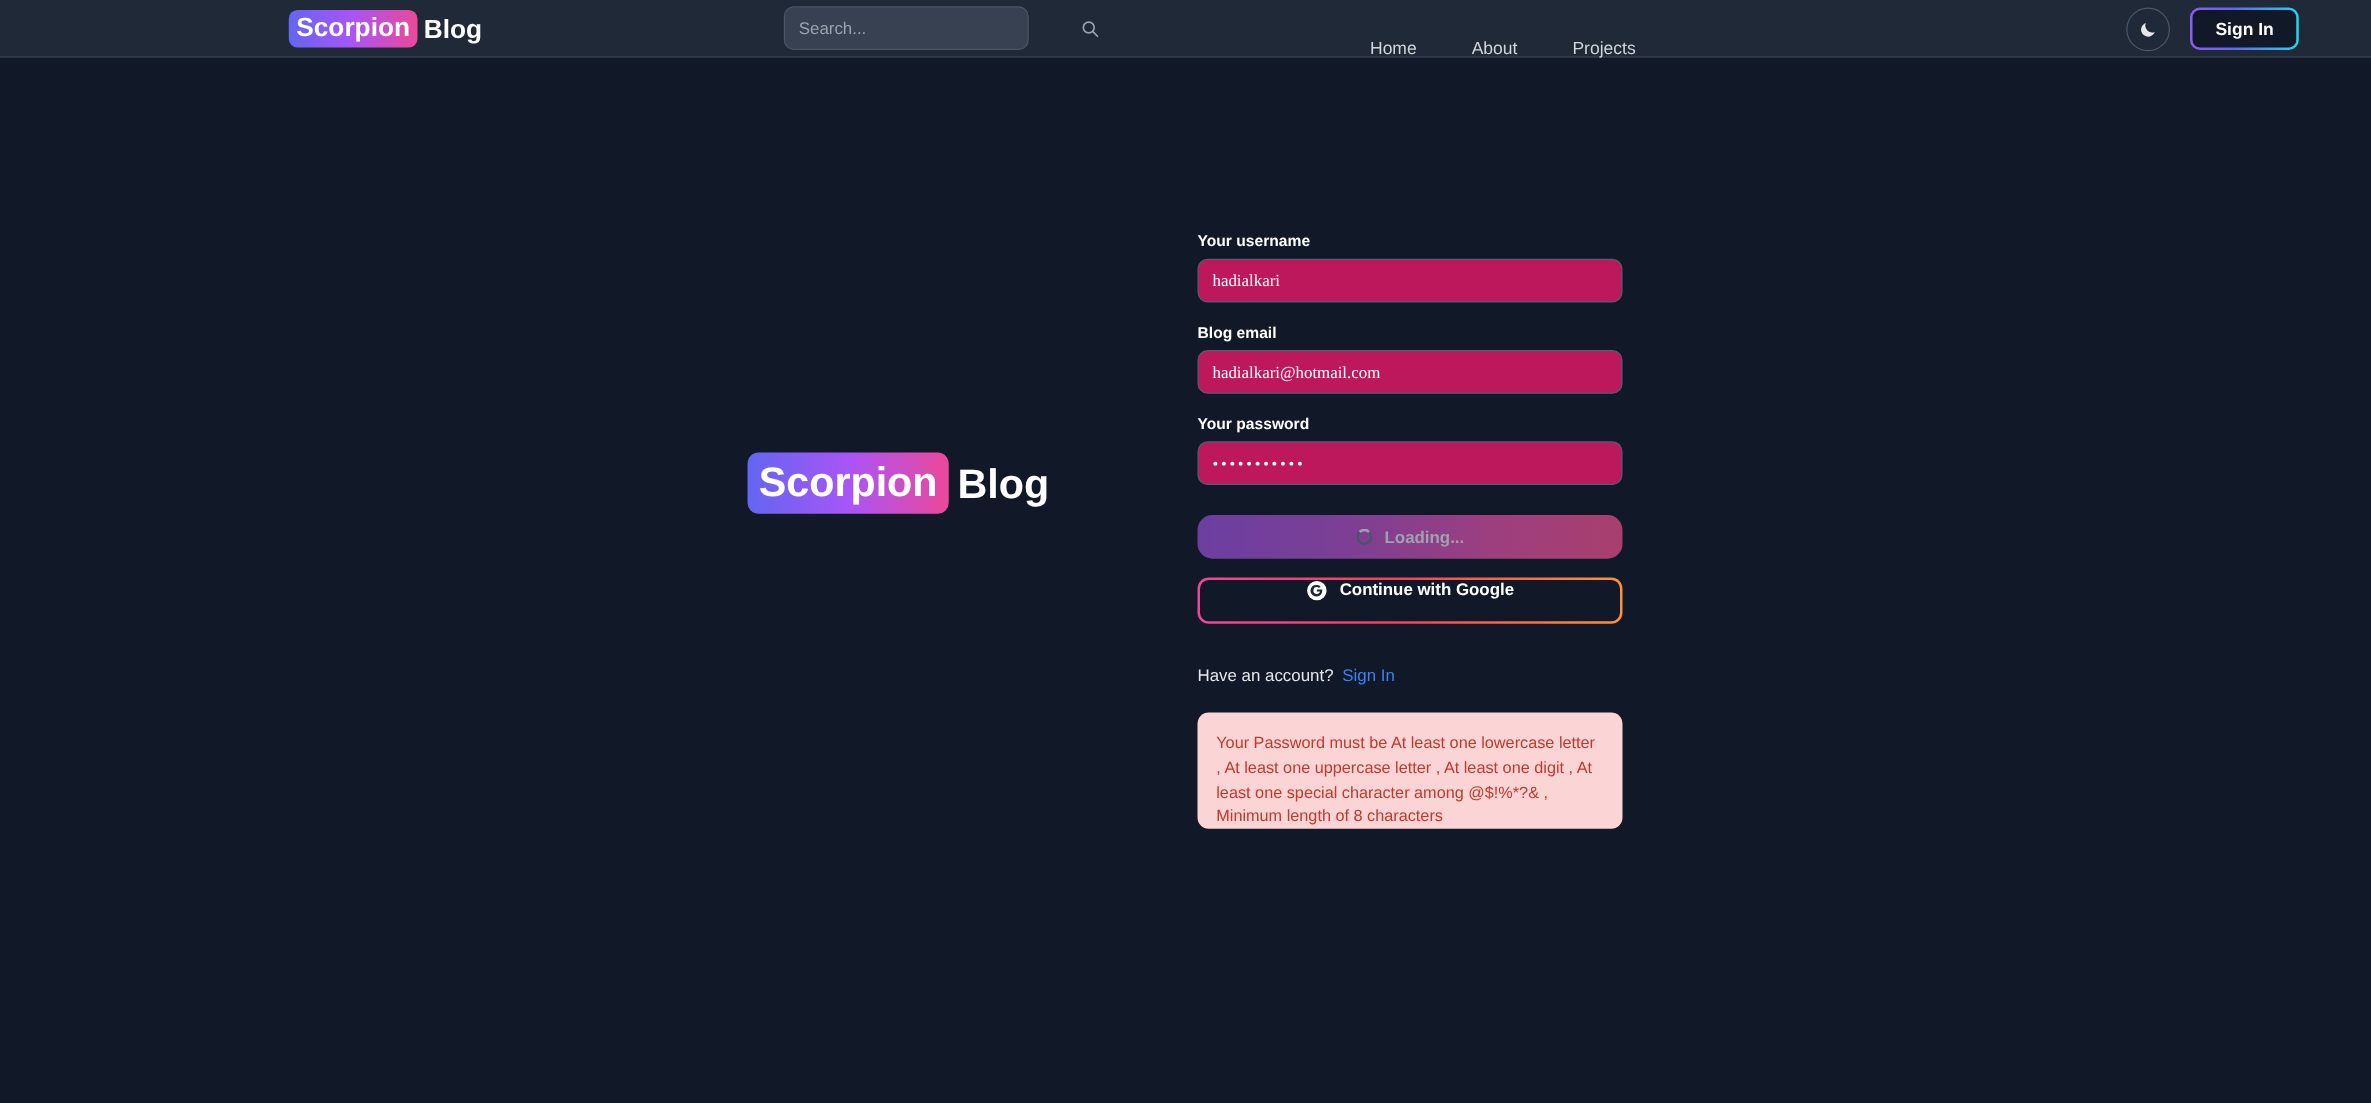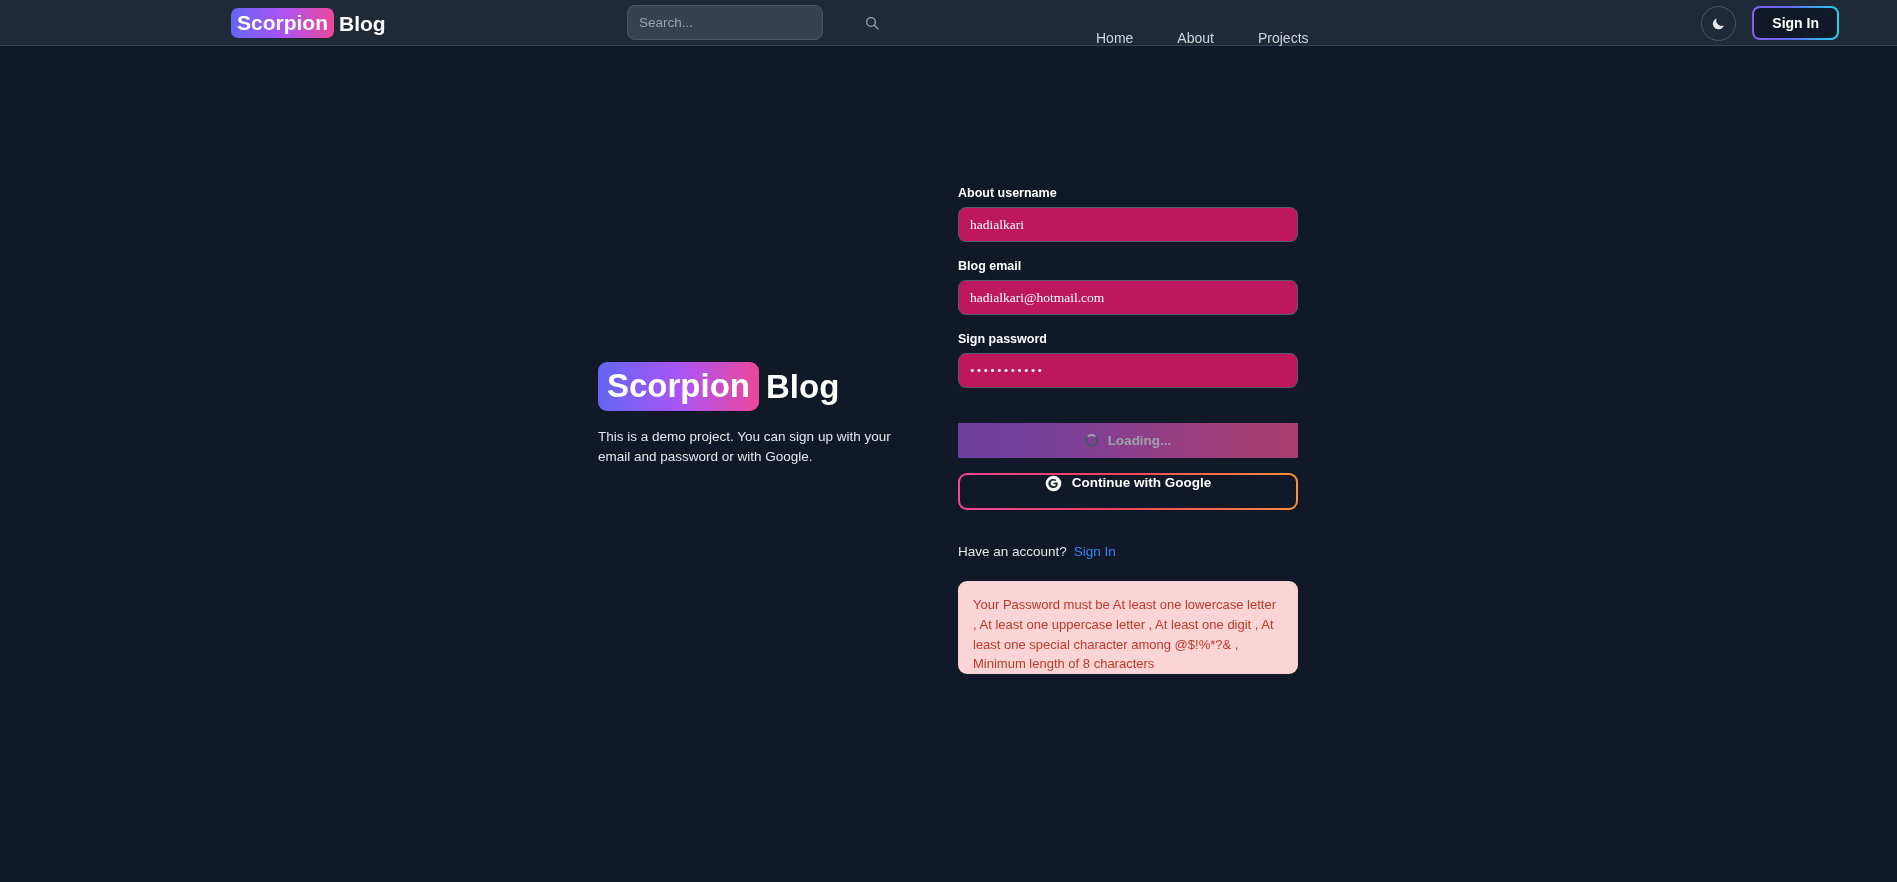--- a/index.html
+++ b/index.html
@@ -209,32 +209,32 @@
   .field-input.pw {
     letter-spacing: 2.2px;
     font-size: 13px;
   }
   .field-block { margin-bottom: 17px; }
 
   .loading-btn {
     width: 340px;
     height: 35px;
     border: none;
-    border-radius: 1px;
+    border-radius: 12px;
     background: linear-gradient(90deg, #6b3fa0 0%, #7c3f95 35%, #9d3f7e 70%, #a83f6e 100%);
     color: #9ca3af;
     font-family: "Liberation Sans", sans-serif;
     font-size: 13.5px;
     font-weight: bold;
     display: flex;
     align-items: center;
     justify-content: center;
     gap: 10px;
     cursor: default;
-    margin-top: 18px;
+    margin-top: 7px;
   }
   .spinner {
     width: 13px;
     height: 13px;
     border: 2px solid #4b5563;
     border-top-color: #9ca3af;
     border-radius: 50%;
     flex: none;
     animation: spin 1s linear infinite;
   }
@@ -323,37 +323,36 @@
   </div>
 </div>
 
 <div class="main">
 
   <div class="hero">
     <div class="hero-title">
       <span class="hero-badge">Scorpion</span>
       <span class="hero-rest">Blog</span>
     </div>
-    <div class="hero-desc">This is a demo project. You can sign up with your email and password or with Google.</div>
   </div>
 
   <div class="form">
 
     <div class="field-block">
-      <label class="field-label">About username</label>
+      <label class="field-label">Your username</label>
       <input class="field-input" type="text" value="hadialkari" style="">
     </div>
 
     <div class="field-block">
       <label class="field-label">Blog email</label>
       <input class="field-input" type="text" value="hadialkari@hotmail.com" style="">
     </div>
 
     <div class="field-block">
-      <label class="field-label">Sign password</label>
+      <label class="field-label">Your password</label>
       <input class="field-input pw" type="text" value="•••••••••••" style="">
     </div>
 
     <button class="loading-btn">
       <span class="spinner"></span>
       <span>Loading...</span>
     </button>
 
     <button class="google-btn">
       <div class="google-btn-inner">

